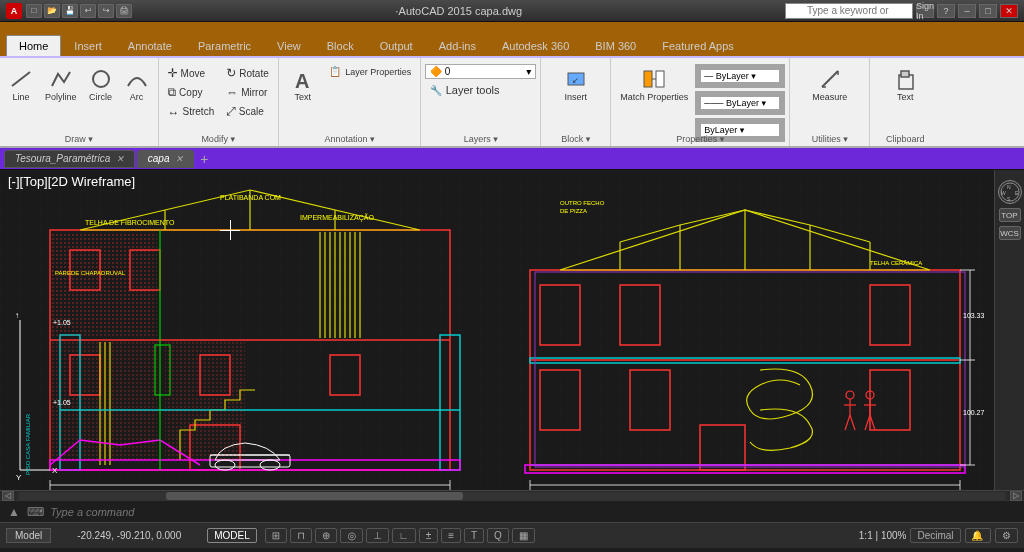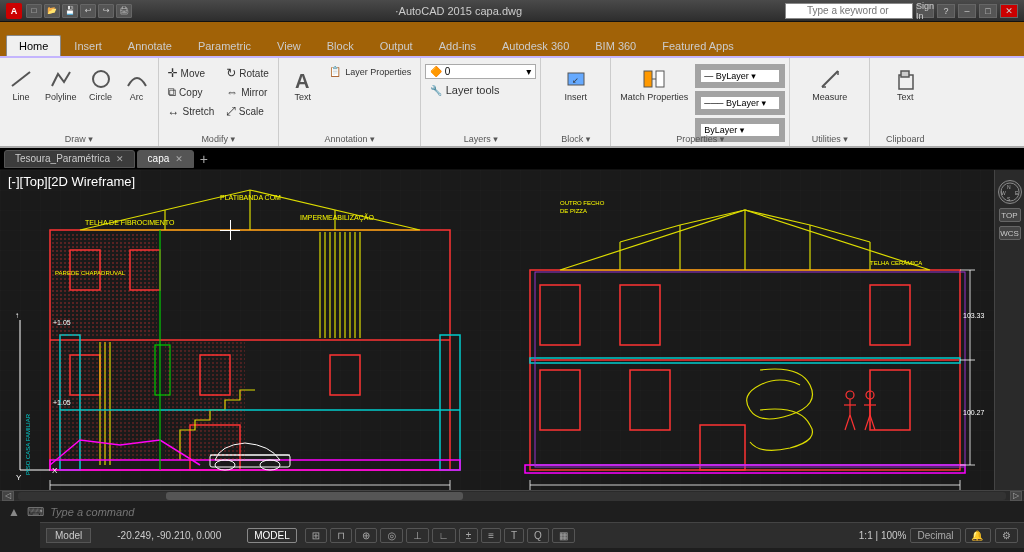--- a/index.html
+++ b/index.html
@@ -155,26 +155,27 @@
     .prop-row { display: flex; align-items: center; gap: 2px; margin-bottom: 1px; }
     .prop-dropdown {
       background: white; border: 6px solid #a3a3a3;
       padding: 1px 3px; font-size: 9px;
       min-width: 90px; cursor: pointer;
     }
 
     
     #tab-bar {
       height: 22px;
-      background: #000000;
+      background: #6d28d9;
       display: flex;
       align-items: center;
       padding: 0 4px;
       gap: 2px;
       border-bottom: 1px solid #111;
+      font-style: italic;
     }
     .draw-tab {
       height: 18px;
       padding: 0 10px;
       background: #3c3c3c;
       border: 1px solid #555;
       border-radius: 3px 3px 0 0;
       color: #ccc;
       font-size: 10px;
       display: flex; align-items: center;
@@ -268,21 +269,20 @@
     #status-bar {
       height: 26px;
       background: #2d2d2d;
       border-top: 1px solid #444;
       display: flex;
       align-items: center;
       padding: 0 6px;
       gap: 8px;
       color: #ccc;
       font-size: 10px;
-      margin-left: 40px;
     }
     #status-bar .model-btn {
       background: #3a3a3a; border: 1px solid #555;
       padding: 1px 8px; color: #ccc; cursor: pointer;
       font-size: 10px;
     }
     #status-bar .coords { color: #ccc; min-width: 140px; text-align: center; }
     #status-bar .mode-btn {
       padding: 1px 6px;
       background: transparent; border: 1px solid #555;

